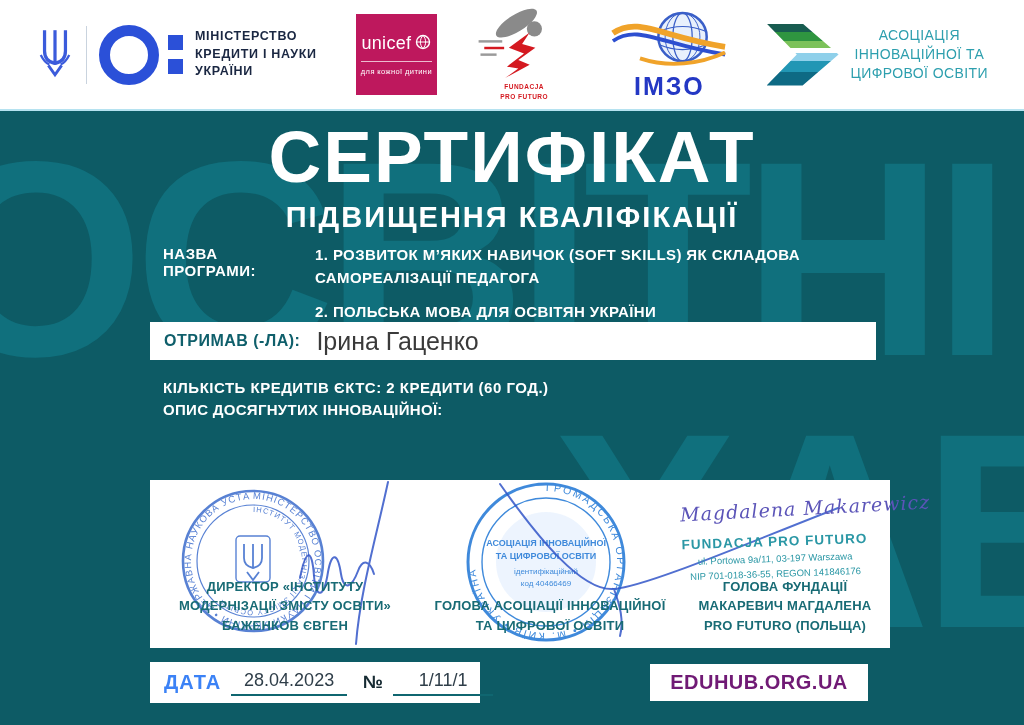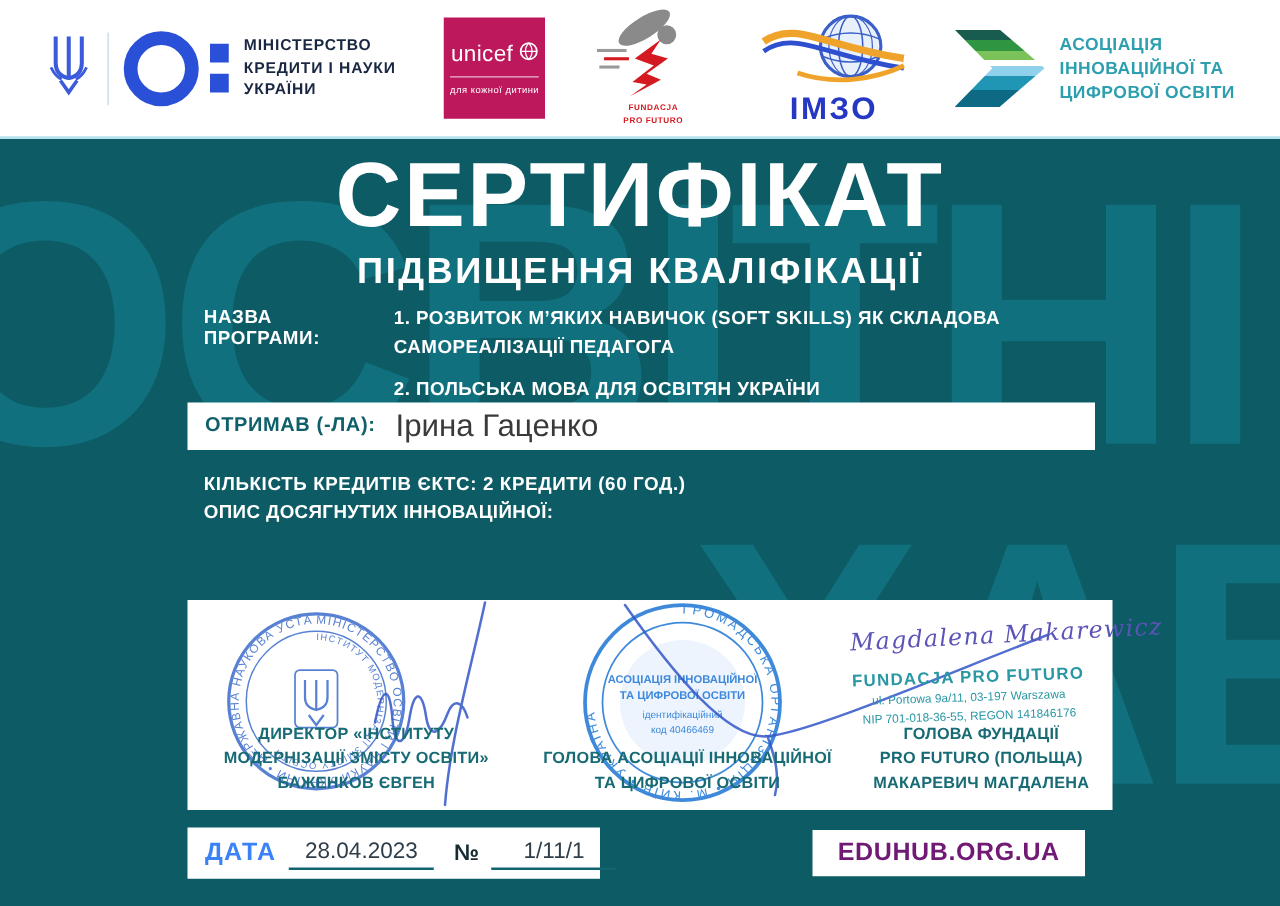--- a/index.html
+++ b/index.html
@@ -37,21 +37,21 @@
   .pf-text{font-size:6.5px;color:#d41920;font-weight:700;letter-spacing:.5px;line-height:1.5;text-align:center;}
   
   .imzo{flex-direction:column;align-items:center;}
   .imzo-label{font-size:25px;font-weight:800;color:#2438c4;letter-spacing:2px;margin-top:-4px;}
   
   .assoc{gap:12px;}
   .assoc-chevron{width:72px;height:62px;
     background:linear-gradient(#185c50 0 13%,#2f9540 13% 27%,#7cc25a 27% 39%,
       #ffffff 39% 47%,#8fd0ea 47% 59%,#2196b4 59% 78%,#0e6a84 78% 100%);
     clip-path:polygon(0% 0%,50% 0%,100% 50%,50% 100%,0% 100%,42% 50%);}
-  .assoc-text{font-size:14px;font-weight:700;color:#2d9fae;line-height:1.35;letter-spacing:.4px;}
+  .assoc-text{font-size:14px;font-weight:400;color:#2d9fae;line-height:1.35;letter-spacing:.4px;text-align:center;}
 
   
   .title-block{position:absolute;left:0;right:0;top:120px;text-align:center;color:#fff;z-index:3;}
   .title-main{font-size:73px;font-weight:800;letter-spacing:2px;line-height:1;margin:0;}
   .title-sub{font-size:29px;font-weight:700;letter-spacing:2px;margin:8px 0 0 0;}
 
   
   .program{position:absolute;left:163px;top:244px;width:724px;display:flex;z-index:3;color:#fff;gap:10px;}
   .program-label{width:142px;font-size:15px;font-weight:700;letter-spacing:.5px;flex:none;padding-top:1px;}
   .program-items{margin-left:0;flex:1;}
@@ -276,22 +276,22 @@
       </div>
       <div class="sig-col sig-col3">
         <div class="script-sig">Magdalena Makarewicz</div>
         <div class="pf-stamp">
           <div class="pf-stamp-l1">FUNDACJA PRO FUTURO</div>
           <div class="pf-stamp-l2">ul. Portowa 9a/11, 03-197 Warszawa</div>
           <div class="pf-stamp-l3">NIP 701-018-36-55, REGON 141846176</div>
         </div>
         <div class="sig-title">
           <div>ГОЛОВА ФУНДАЦІЇ</div>
+          <div>МАКАРЕВИЧ МАГДАЛЕНА</div>
           <div>PRO FUTURO (ПОЛЬЩА)</div>
-          <div>МАКАРЕВИЧ МАГДАЛЕНА</div>
         </div>
       </div>
     </div>
   </div>
 
   <div class="datebox">
     <span class="date-label">ДАТА</span>
     <span class="fill-value">28.04.2023</span>
     <span class="num-label">№</span>
     <span class="fill-value num-value">1/11/1</span>

